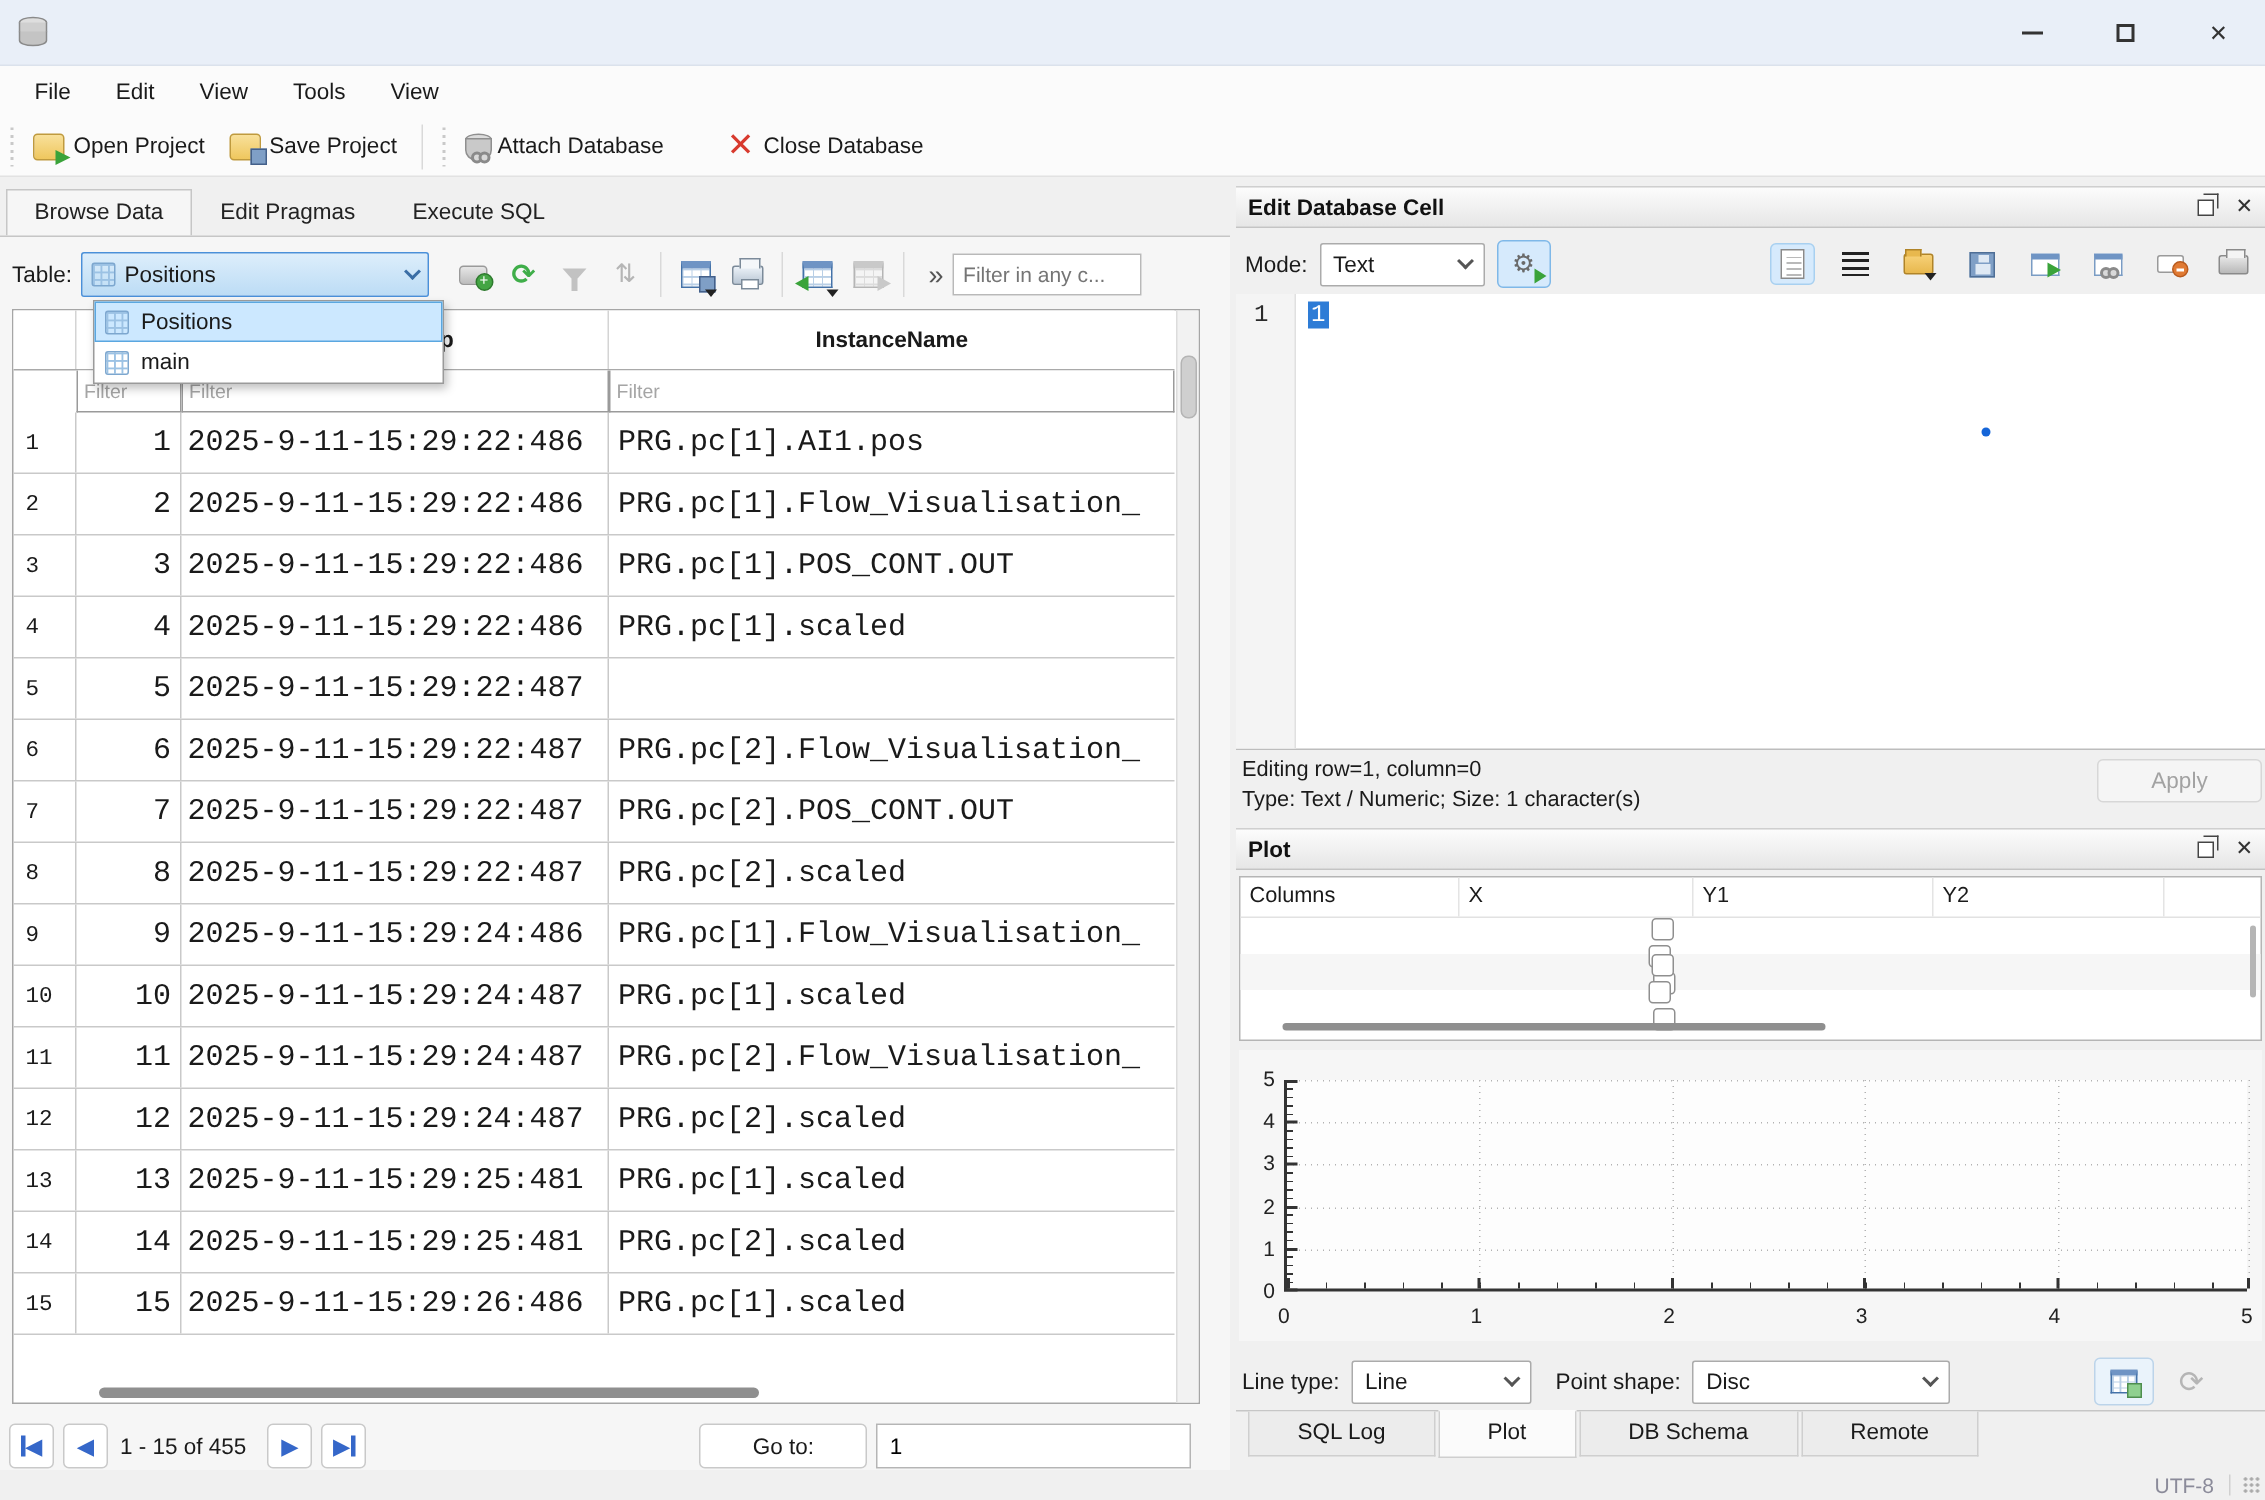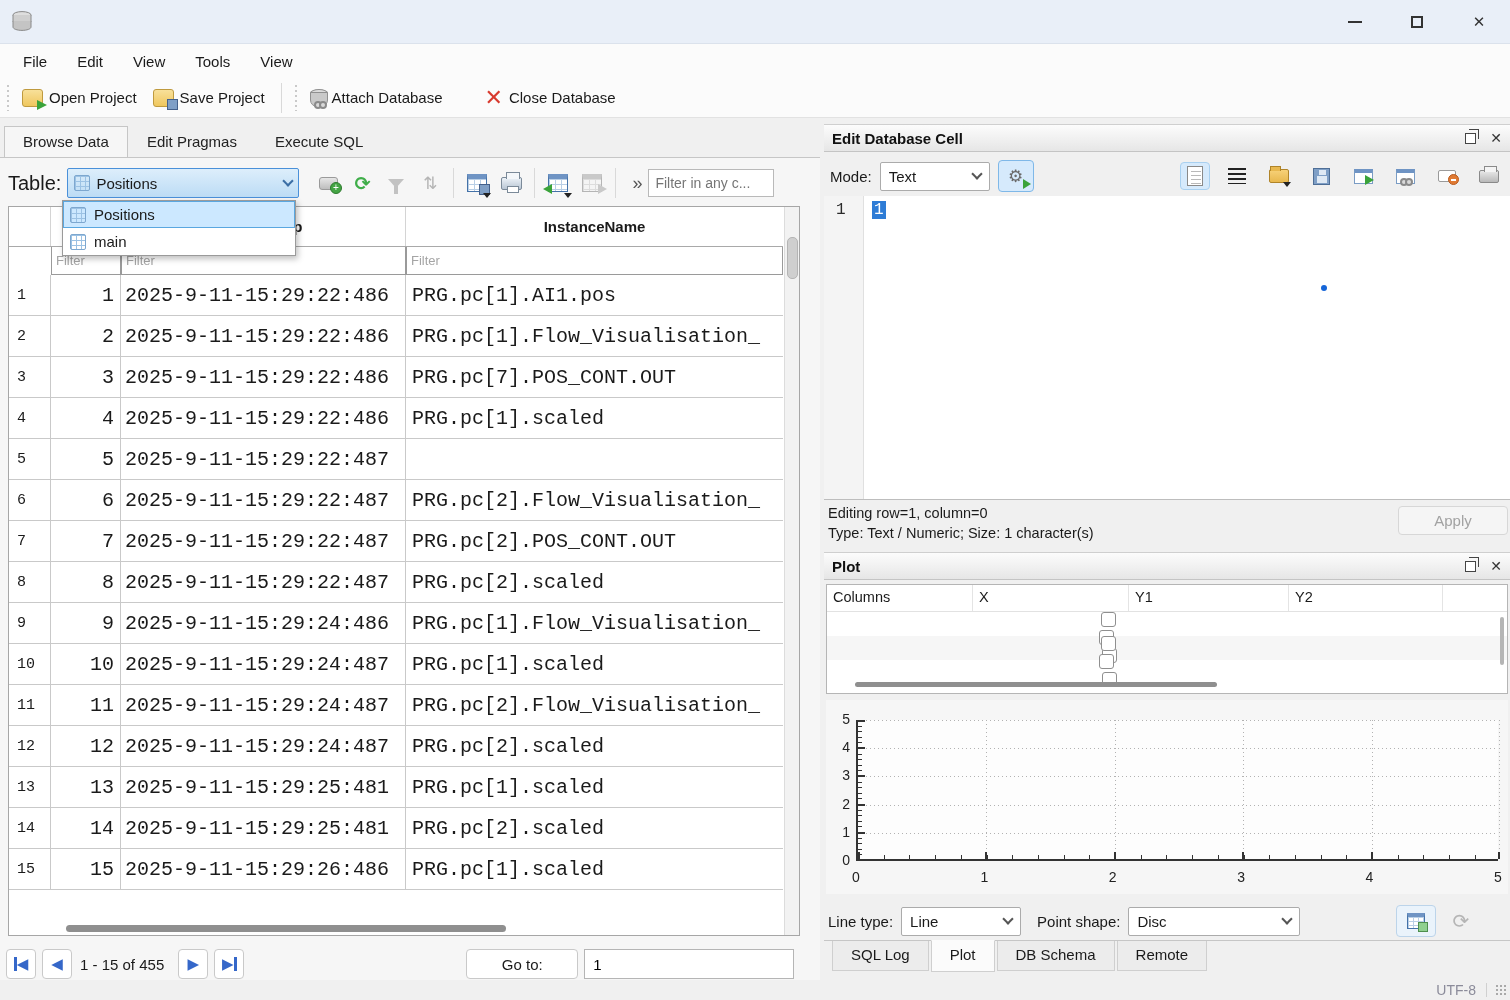--- a/index.html
+++ b/index.html
@@ -40,21 +40,21 @@
   #left { position:absolute; left:0; top:118px; width:820px; height:862px; }
   #left-tabs { position:absolute; left:4px; top:8px; height:31px; display:flex; }
   .ltab { padding:6px 18px 5px; font-size:15px; color:#222; border:1px solid transparent; }
   .ltab.active { background:#f6f6f6; border:1px solid #c6c6c6; border-bottom:none; }
   #left-body { position:absolute; left:0; top:39px; width:820px; height:823px;
                background:#f6f6f6; border-top:1px solid #c6c6c6; }
 
   
   #browse-bar { position:absolute; left:0; top:4px; width:820px; height:42px;
                 display:flex; align-items:center; }
-  #table-label { margin-left:8px; font-size:20px; }
+  #table-label { margin-left:8px; font-size:15px; }
   #table-combo { margin-left:6px; width:232px; height:30px; border:1px solid #4a90d9;
                  background:linear-gradient(#ddeefb,#bcdcf5); border-radius:2px;
                  display:flex; align-items:center; padding:0 6px; gap:6px; }
   .tbl-ico { width:16px; height:16px; border:1px solid #7da7cf; border-radius:2px;
              background:linear-gradient(#eaf4fd,#bcd6ee);
              background-image:linear-gradient(#9cc2e4 1px,transparent 1px),linear-gradient(90deg,#9cc2e4 1px,transparent 1px);
              background-size:5px 5px; }
   #table-combo .val { font-size:15px; }
   .chev { width:8px; height:8px; border-right:2px solid #3b6ea5; border-bottom:2px solid #3b6ea5;
           transform:rotate(45deg); margin-left:auto; margin-top:-4px; }
@@ -234,21 +234,21 @@
   .tblgrid-blue { width:18px; height:16px; background:#fff; border:1px solid #4472a8; border-top:4px solid #6f94c4;
                   background-image:linear-gradient(#b9cfe6 1px,transparent 1px),linear-gradient(90deg,#b9cfe6 1px,transparent 1px);
                   background-size:5px 4px; position:relative; }
   .mini-floppy { position:absolute; right:-4px; bottom:-4px; width:10px; height:10px;
                  background:#8fd08f; border:1px solid #4e8e4e; }
   #plot-refresh { margin-left:16px; color:#b5b5b5; font-size:20px; font-family:"DejaVu Sans",sans-serif; }
 
   
   #dock-tabs { position:absolute; left:0; top:822px; width:686px; height:32px;
                border-top:1px solid #c6c6c6; display:flex; padding-left:8px; }
-  .dtab { padding:5px 18px 0; font-size:15px; height:30px; background:#ececec;
+  .dtab { padding:5px 32px 0; font-size:15px; height:30px; background:#ececec;
           border:1px solid #cfcfcf; border-top:none; margin-right:2px;text-align:right; }
   .dtab.active { background:#fbfbfb; border-top:1px solid #fbfbfb; margin-top:-1px; height:32px; }
 
   
   #statusbar { position:absolute; left:0; top:980px; width:1510px; height:20px;
                display:flex; align-items:center; justify-content:flex-end; }
   #encoding { color:#8b8b9a; font-size:14px; margin-right:10px; }
   #status-sep { width:1px; height:14px; background:#d0d0d0; margin-right:8px; }
   #size-grip { width:12px; height:12px; margin-right:3px;
                background:radial-gradient(#a9a9a9 1px,transparent 1.2px);
@@ -442,21 +442,21 @@
             <div class="cell gut">2</div>
             <div class="cell id">2</div>
             <div class="cell ts">2025-9-11-15:29:22:486</div>
             <div class="cell nm">PRG.pc[1].Flow_Visualisation_</div>
           </div>
 
           <div class="trow">
             <div class="cell gut">3</div>
             <div class="cell id">3</div>
             <div class="cell ts">2025-9-11-15:29:22:486</div>
-            <div class="cell nm">PRG.pc[7].POS_CONT.OUT</div>
+            <div class="cell nm">PRG.pc[1].POS_CONT.OUT</div>
           </div>
 
           <div class="trow">
             <div class="cell gut">4</div>
             <div class="cell id">4</div>
             <div class="cell ts">2025-9-11-15:29:22:486</div>
             <div class="cell nm">PRG.pc[1].scaled</div>
           </div>
 
           <div class="trow">

